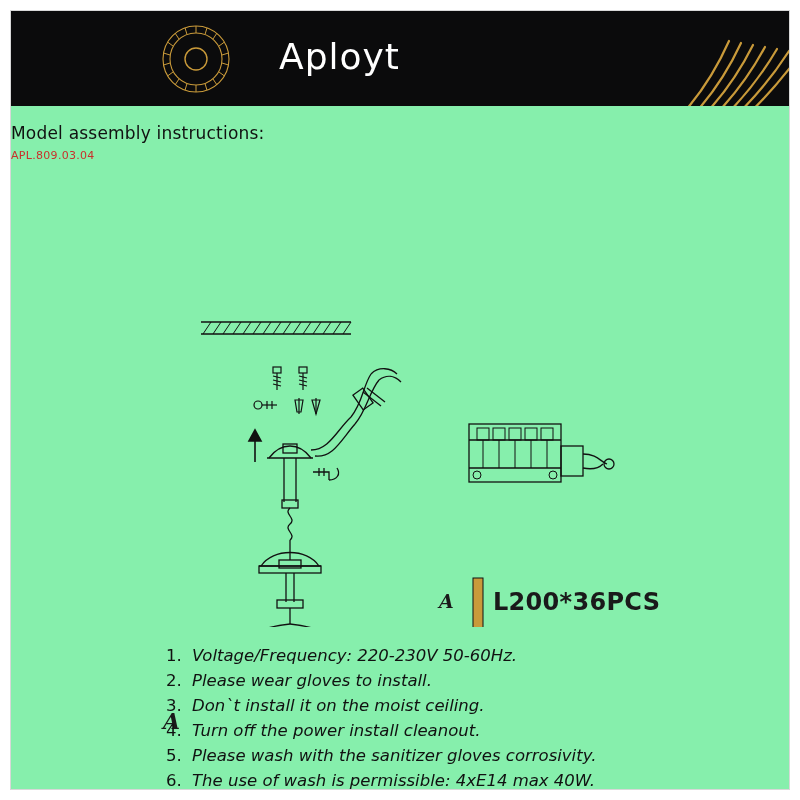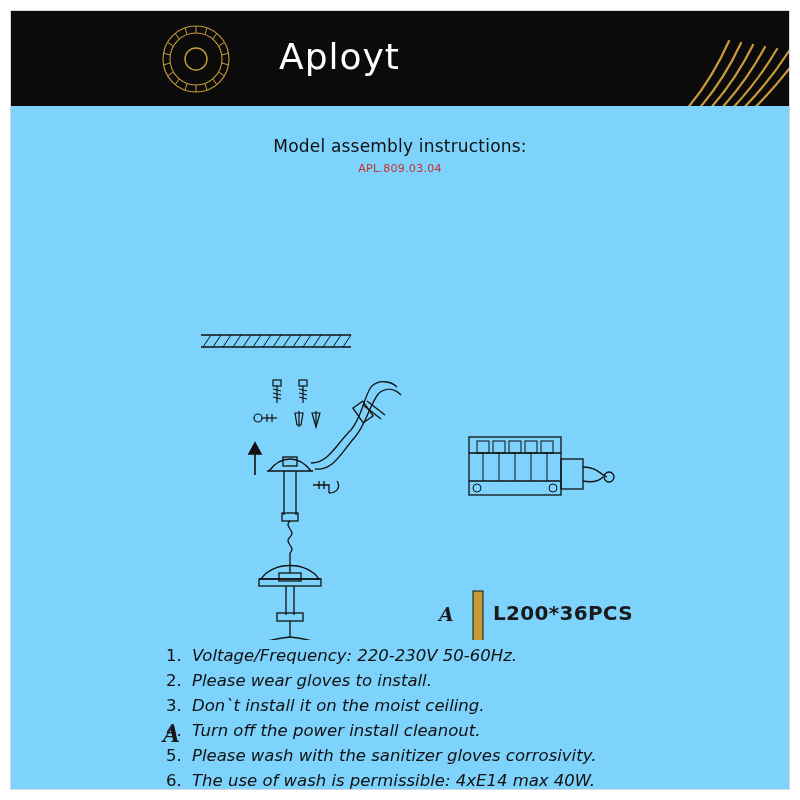--- a/index.html
+++ b/index.html
@@ -21,21 +21,21 @@
     box-sizing: border-box;
     background: #ffffff;
     padding: 10px;
   }
   .sheet {
     position: relative;
     width: 780px;
     height: 780px;
     box-sizing: border-box;
     border: 1px solid #d8d8d8;
-    background: #7dd3fc;
+    background: #86efac;
     overflow: hidden;
   }
 
   
   .banner {
     position: relative;
     width: 100%;
     height: 95px;
     background: #0b0b0c;
     overflow: hidden;
@@ -60,22 +60,22 @@
   .banner .rays {
     position: absolute;
     right: -30px;
     top: -120px;
     width: 330px;
     height: 330px;
   }
 
   
   .title-wrap {
-    text-align: center;
-    margin-top: 30px;
+    text-align: left;
+    margin-top: 17px;
   }
   .title-main {
     font-size: 17px;
     color: #111;
     letter-spacing: 0.2px;
   }
   .title-model {
     margin-top: 6px;
     font-size: 11px;
     color: #c9302c;
@@ -105,21 +105,21 @@
     top: 428px;
     font-size: 19px;
     font-weight: bold;
     font-style: italic;
     font-family: "DejaVu Serif", serif;
   }
   .part-text {
     position: absolute;
     left: 482px;
     top: 426px;
-    font-size: 20px;
+    font-size: 24px;
     font-weight: bold;
     letter-spacing: 0.3px;
   }
 
   
   .notes {
     position: absolute;
     left: 155px;
     top: 632px;
     right: 20px;

